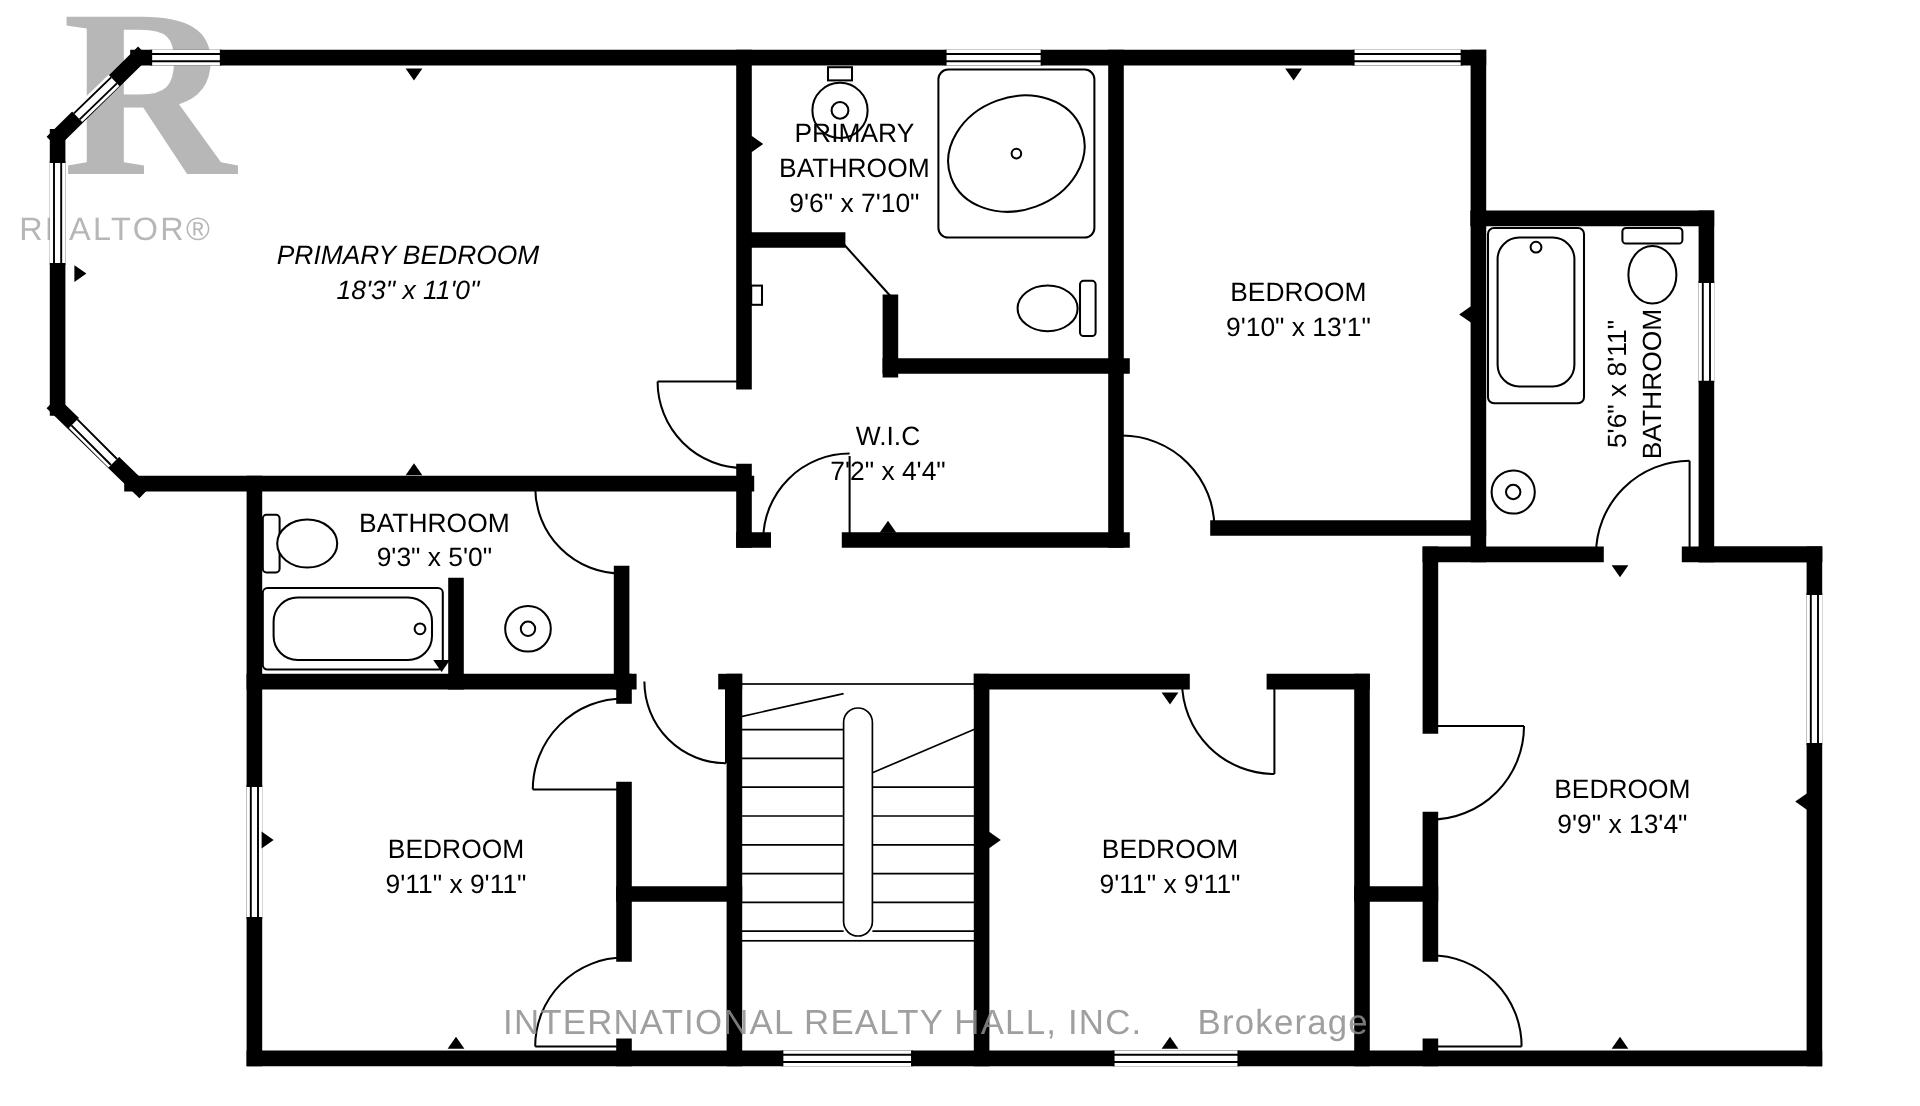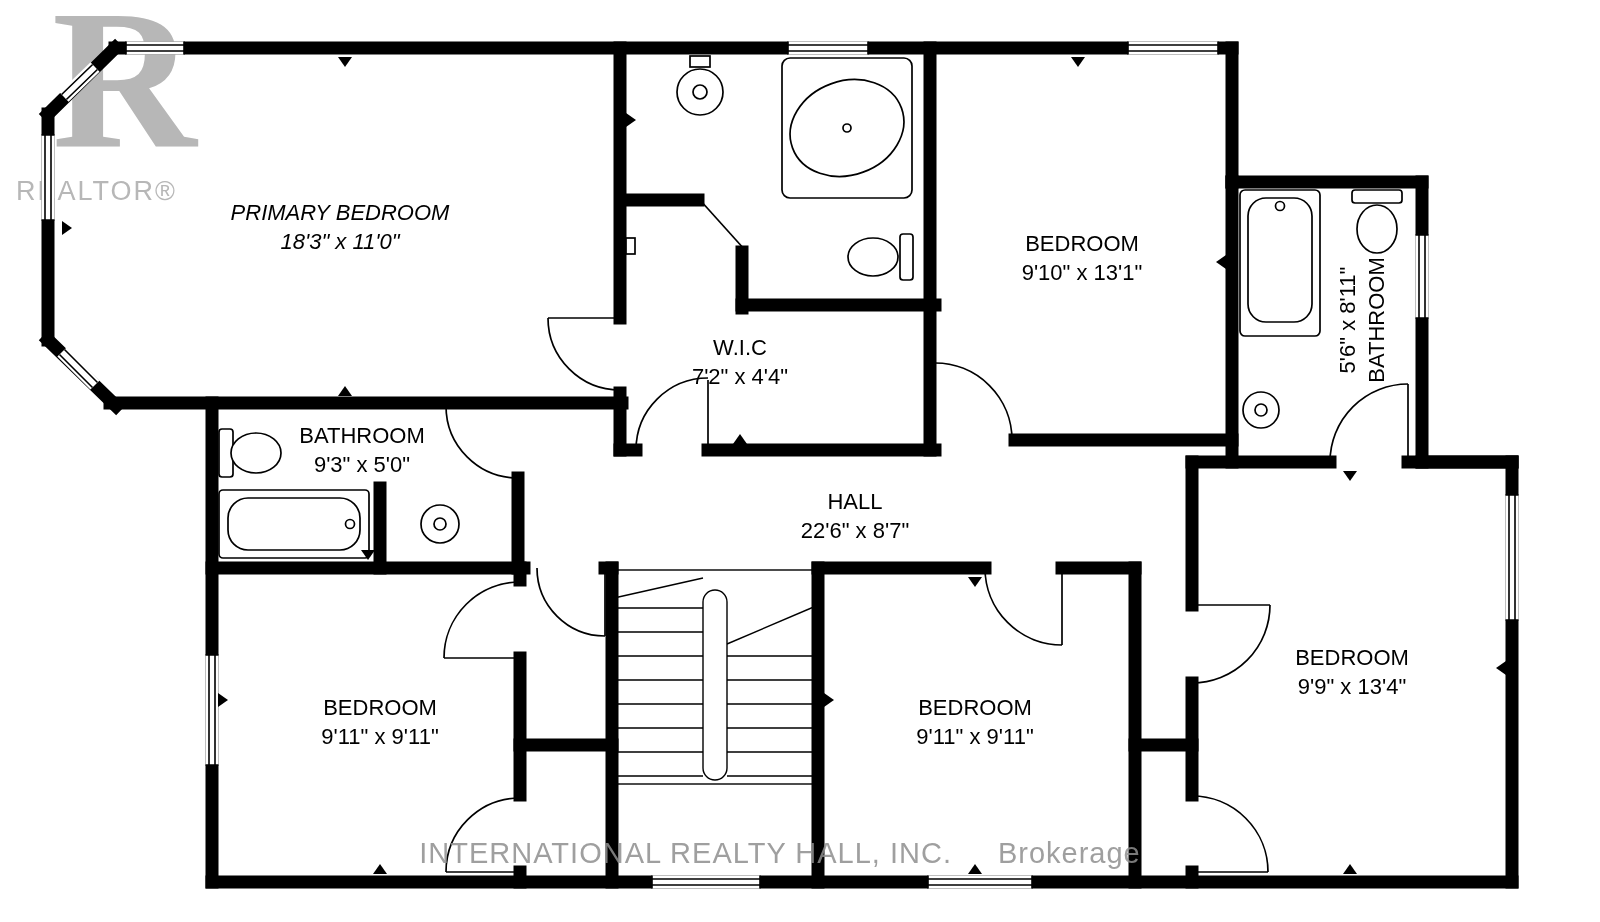--- a/index.html
+++ b/index.html
@@ -260,45 +260,45 @@
       <path d="M733 444 L747 444 L740 434 Z"></path>
       <path d="M1343 471 L1357 471 L1350 481 Z"></path>
     </g>
   </svg>
 
   <div class="room-label" style="left:340px; top:227px;font-style:italic;">
     <div>PRIMARY BEDROOM</div>
     <div>18'3" x 11'0"</div>
   </div>
 
+  <div class="room-label wrap" style="left:712px; top:140px;">
+    <div>PRIMARY BATHROOM</div>
+    <div>9'6" x 7'10"</div>
+  </div>
 
   <div class="room-label" style="left:1082px; top:258px;">
     <div>BEDROOM</div>
     <div>9'10" x 13'1"</div>
   </div>
 
   <div class="room-label vertical" style="left:1362px; top:320px;">
     <div>5'6" x 8'11"</div>
     <div>BATHROOM</div>
   </div>
 
-  <div class="room-label" style="left:740px; top:362px;">
+  <div class="room-label" style="left:740px; top:378px;">
     <div>W.I.C</div>
     <div>7'2" x 4'4"</div>
   </div>
 
   <div class="room-label" style="left:362px; top:450px;">
     <div>BATHROOM</div>
     <div>9'3" x 5'0"</div>
   </div>
 
-  <div class="room-label" style="left:855px; top:516px;">
-    <div>HALL</div>
-    <div>22'6" x 8'7"</div>
-  </div>
 
   <div class="room-label" style="left:380px; top:722px;">
     <div>BEDROOM</div>
     <div>9'11" x 9'11"</div>
   </div>
 
   <div class="room-label" style="left:975px; top:722px;">
     <div>BEDROOM</div>
     <div>9'11" x 9'11"</div>
   </div>

